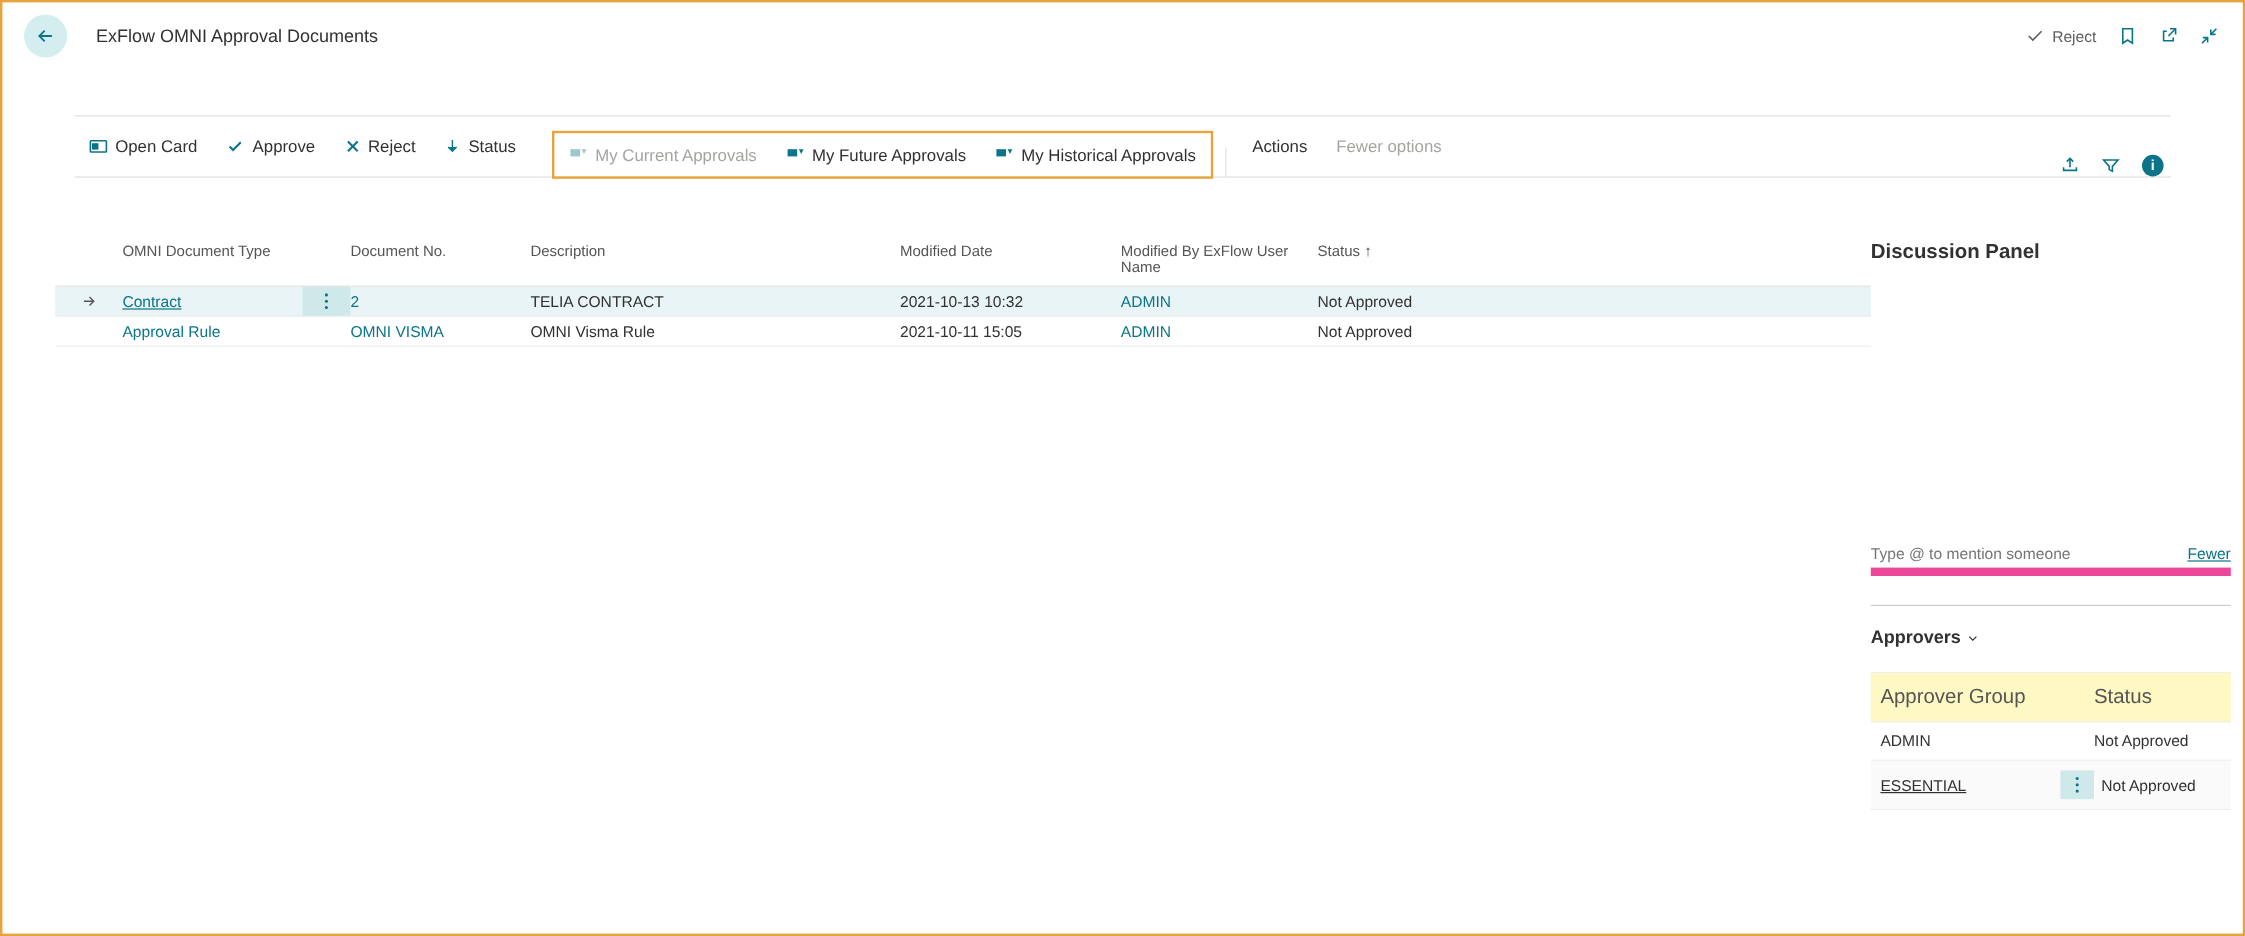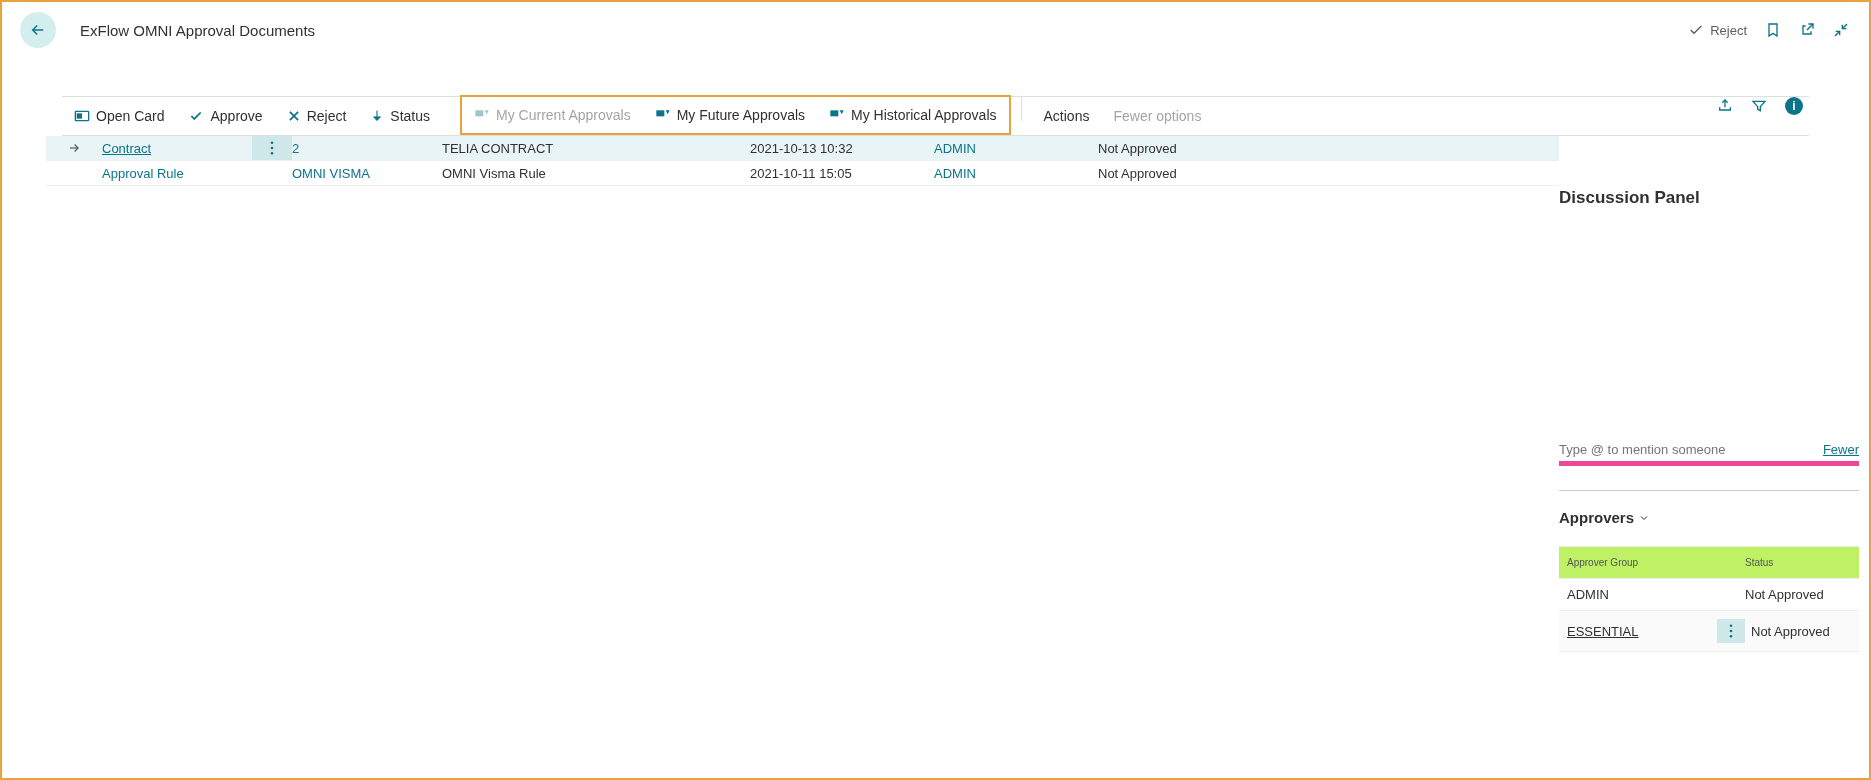--- a/index.html
+++ b/index.html
@@ -37,24 +37,24 @@
       margin-left: auto;
       display: flex;
       align-items: center;
       gap: 18px;
     }
     .saved-indicator { display: flex; align-items: center; gap: 6px; color: #605e5c; font-size: 13px; }
     .header-icon { color: #0c7489; cursor: pointer; }
     .toolbar-wrap { padding: 0 60px; margin-top: 38px; }
     .toolbar {
       display: flex;
-      align-items: flex-start;
+      align-items: flex-end;
       border-top: 1px solid #e1dfdd;
       border-bottom: 1px solid #e1dfdd;
-      height: 40px;
+      height: 52px;
     }
     .tb-btn {
       display: flex;
       align-items: center;
       gap: 6px;
       padding: 0 12px;
       height: 100%;
       cursor: pointer;
       color: #323130;
       font-size: 14px;
@@ -94,27 +94,27 @@
     .col-status{ width:130px; }
 
     .table-row { display:flex; height:25px; align-items:center; border-bottom:1px solid #eee;}
     .table-row.selected { background:#e8f4f5; }
     .row-link { color:#0c7489; text-decoration: none;}
     .row-link.underline { text-decoration: underline;}
     .row-menu { color:#0c7489; height:100%; display:flex; align-items:center; justify-content:center; background:#cfe9eb;}
     .row-arrow { color:#555; display:flex; justify-content:center;}
 
     .side-title { font-size:17px; color:#323130; margin-top: 52px; margin-bottom: 8px; font-weight:600;}
-    .comment-box { display:flex; align-items:flex-end; margin-top: 234px; border-bottom:5px solid #ec4899; padding-bottom:4px;}
+    .comment-box { display:flex; align-items:flex-end; margin-top: 234px; border-bottom:7px solid #ec4899; padding-bottom:4px;}
     .comment-box input { border:none; flex:1; font-size:13px; outline:none; color:#605e5c; }
     .send-link { color:#0c7489; font-size:13px; margin-left:8px;}
     .side-divider { border-bottom:1px solid #ccc; margin: 24px 0 18px 0;}
     .approvers-title { font-size:15px; font-weight:600; display:flex; align-items:center; gap:4px;}
     .ap-table { margin-top: 20px; }
-    .ap-head { display:flex; color:#555; font-size:10px; padding:10px 0 10px 8px; background:#bef264; border-bottom:1px solid #eee; border-top:1px solid #eee;}
+    .ap-head { display:flex; color:#555; font-size:17px; padding:10px 0 10px 8px; background:#fef9c3; border-bottom:1px solid #eee; border-top:1px solid #eee;}
     .apc-group{ width:178px;}
     .apc-status{ flex:1;}
     .ap-row { display:flex; padding:8px 0 8px 8px; border-bottom:1px solid #eee; align-items:center;}
     .ap-row.sel { background:#fafafa;}
     .ap-row .apc-group a { color:#323130; text-decoration:none;}
     .ap-row.sel .apc-group a { text-decoration:underline;}
     .ap-menu { width:28px; height:24px; background:#cfe9eb; display:flex; align-items:center; justify-content:center; color:#0c7489; margin-right:6px;}
     svg { display:block;}
   </style>
 </head>
@@ -248,20 +248,30 @@
             <path d="M3 5h18l-7 8v6l-4-2v-4L3 5z"></path>
           </svg>
       </span>
       <span class="info-circle">i</span>
     </div>
   </div>
 </div>
 
 <div class="body-area">
   <div class="main-col">
+    <div class="table-head">
+      <div class="col-sel"></div>
+      <div class="col-type">OMNI Document Type</div>
+      <div class="col-menu"></div>
+      <div class="col-doc">Document No.</div>
+      <div class="col-desc">Description</div>
+      <div class="col-date">Modified Date</div>
+      <div class="col-user">Modified By ExFlow User Name</div>
+      <div class="col-status">Status ↑</div>
+    </div>
 
     <div class="table-row selected">
       <div class="col-sel row-arrow">
         <svg width="14" height="14" viewBox="0 0 24 24" fill="none" stroke="#555" stroke-width="2">
             <path d="M5 12h14"></path>
             <path d="M13 6l6 6-6 6"></path>
           </svg>
       </div>
       <div class="col-type"><a href="#" class="row-link underline">Contract</a></div>
       <div class="col-menu row-menu">

